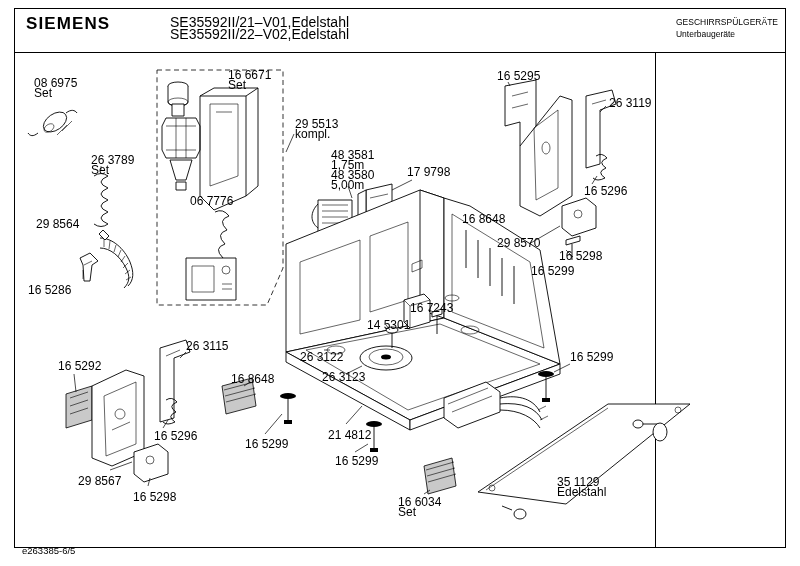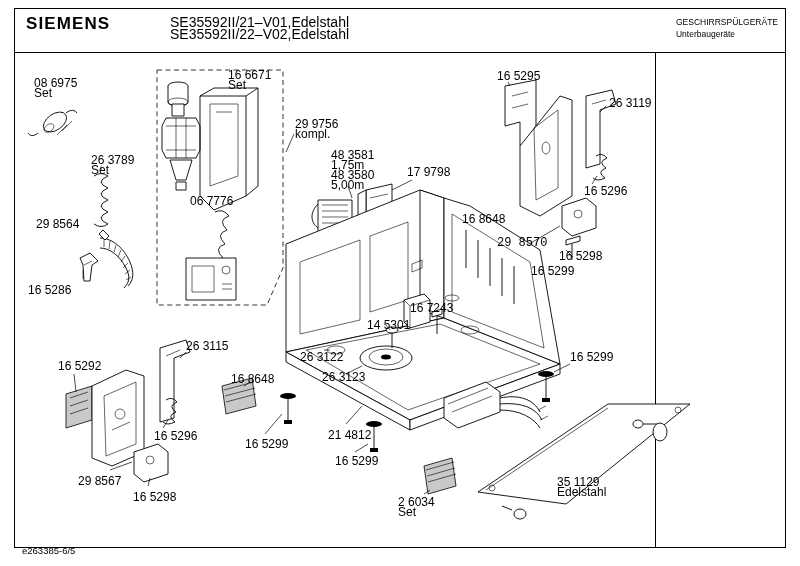--- a/index.html
+++ b/index.html
@@ -418,47 +418,47 @@
   </svg>
 
   <div class="lbl" style="left:34px;  top:78px;">08 6975
 Set</div>
   <div class="lbl" style="left:91px;  top:155px;">26 3789
 Set</div>
   <div class="lbl" style="left:36px;  top:219px;">29 8564</div>
   <div class="lbl" style="left:28px;  top:285px;">16 5286</div>
   <div class="lbl" style="left:228px; top:70px;">16 6671
 Set</div>
-  <div class="lbl" style="left:295px; top:119px;">29 9756
+  <div class="lbl" style="left:295px; top:119px;">29 5513
 kompl.</div>
   <div class="lbl" style="left:190px; top:196px;">06 7776</div>
   <div class="lbl" style="left:331px; top:150px;">48 3581
 1,75m
 48 3580
 5,00m</div>
   <div class="lbl" style="left:407px; top:167px;">17 9798</div>
   <div class="lbl" style="left:497px; top:71px;">16 5295</div>
   <div class="lbl" style="left:609px; top:98px;">26 3119</div>
   <div class="lbl" style="left:584px; top:186px;">16 5296</div>
   <div class="lbl" style="left:462px; top:214px;">16 8648</div>
-  <div class="lbl" style="left:497px; top:238px;font-family:Liberation Mono, monospace;">29 8570</div>
+  <div class="lbl" style="left:497px; top:238px;">29 8570</div>
   <div class="lbl" style="left:559px; top:251px;">16 5298</div>
   <div class="lbl" style="left:531px; top:266px;">16 5299</div>
   <div class="lbl" style="left:410px; top:303px;">16 7243</div>
   <div class="lbl" style="left:367px; top:320px;">14 5301</div>
   <div class="lbl" style="left:300px; top:352px;">26 3122</div>
   <div class="lbl" style="left:322px; top:372px;">26 3123</div>
   <div class="lbl" style="left:186px; top:341px;">26 3115</div>
   <div class="lbl" style="left:58px;  top:361px;">16 5292</div>
   <div class="lbl" style="left:231px; top:374px;">16 8648</div>
   <div class="lbl" style="left:154px; top:431px;">16 5296</div>
   <div class="lbl" style="left:245px; top:439px;">16 5299</div>
   <div class="lbl" style="left:328px; top:430px;">21 4812</div>
   <div class="lbl" style="left:335px; top:456px;">16 5299</div>
   <div class="lbl" style="left:78px;  top:476px;">29 8567</div>
   <div class="lbl" style="left:133px; top:492px;">16 5298</div>
   <div class="lbl" style="left:570px; top:352px;">16 5299</div>
   <div class="lbl" style="left:557px; top:477px;">35 1129
 Edelstahl</div>
-  <div class="lbl" style="left:398px; top:497px;">2 6034
+  <div class="lbl" style="left:398px; top:497px;">16 6034
 Set</div>
 
 </div>
 
 </body></html>

